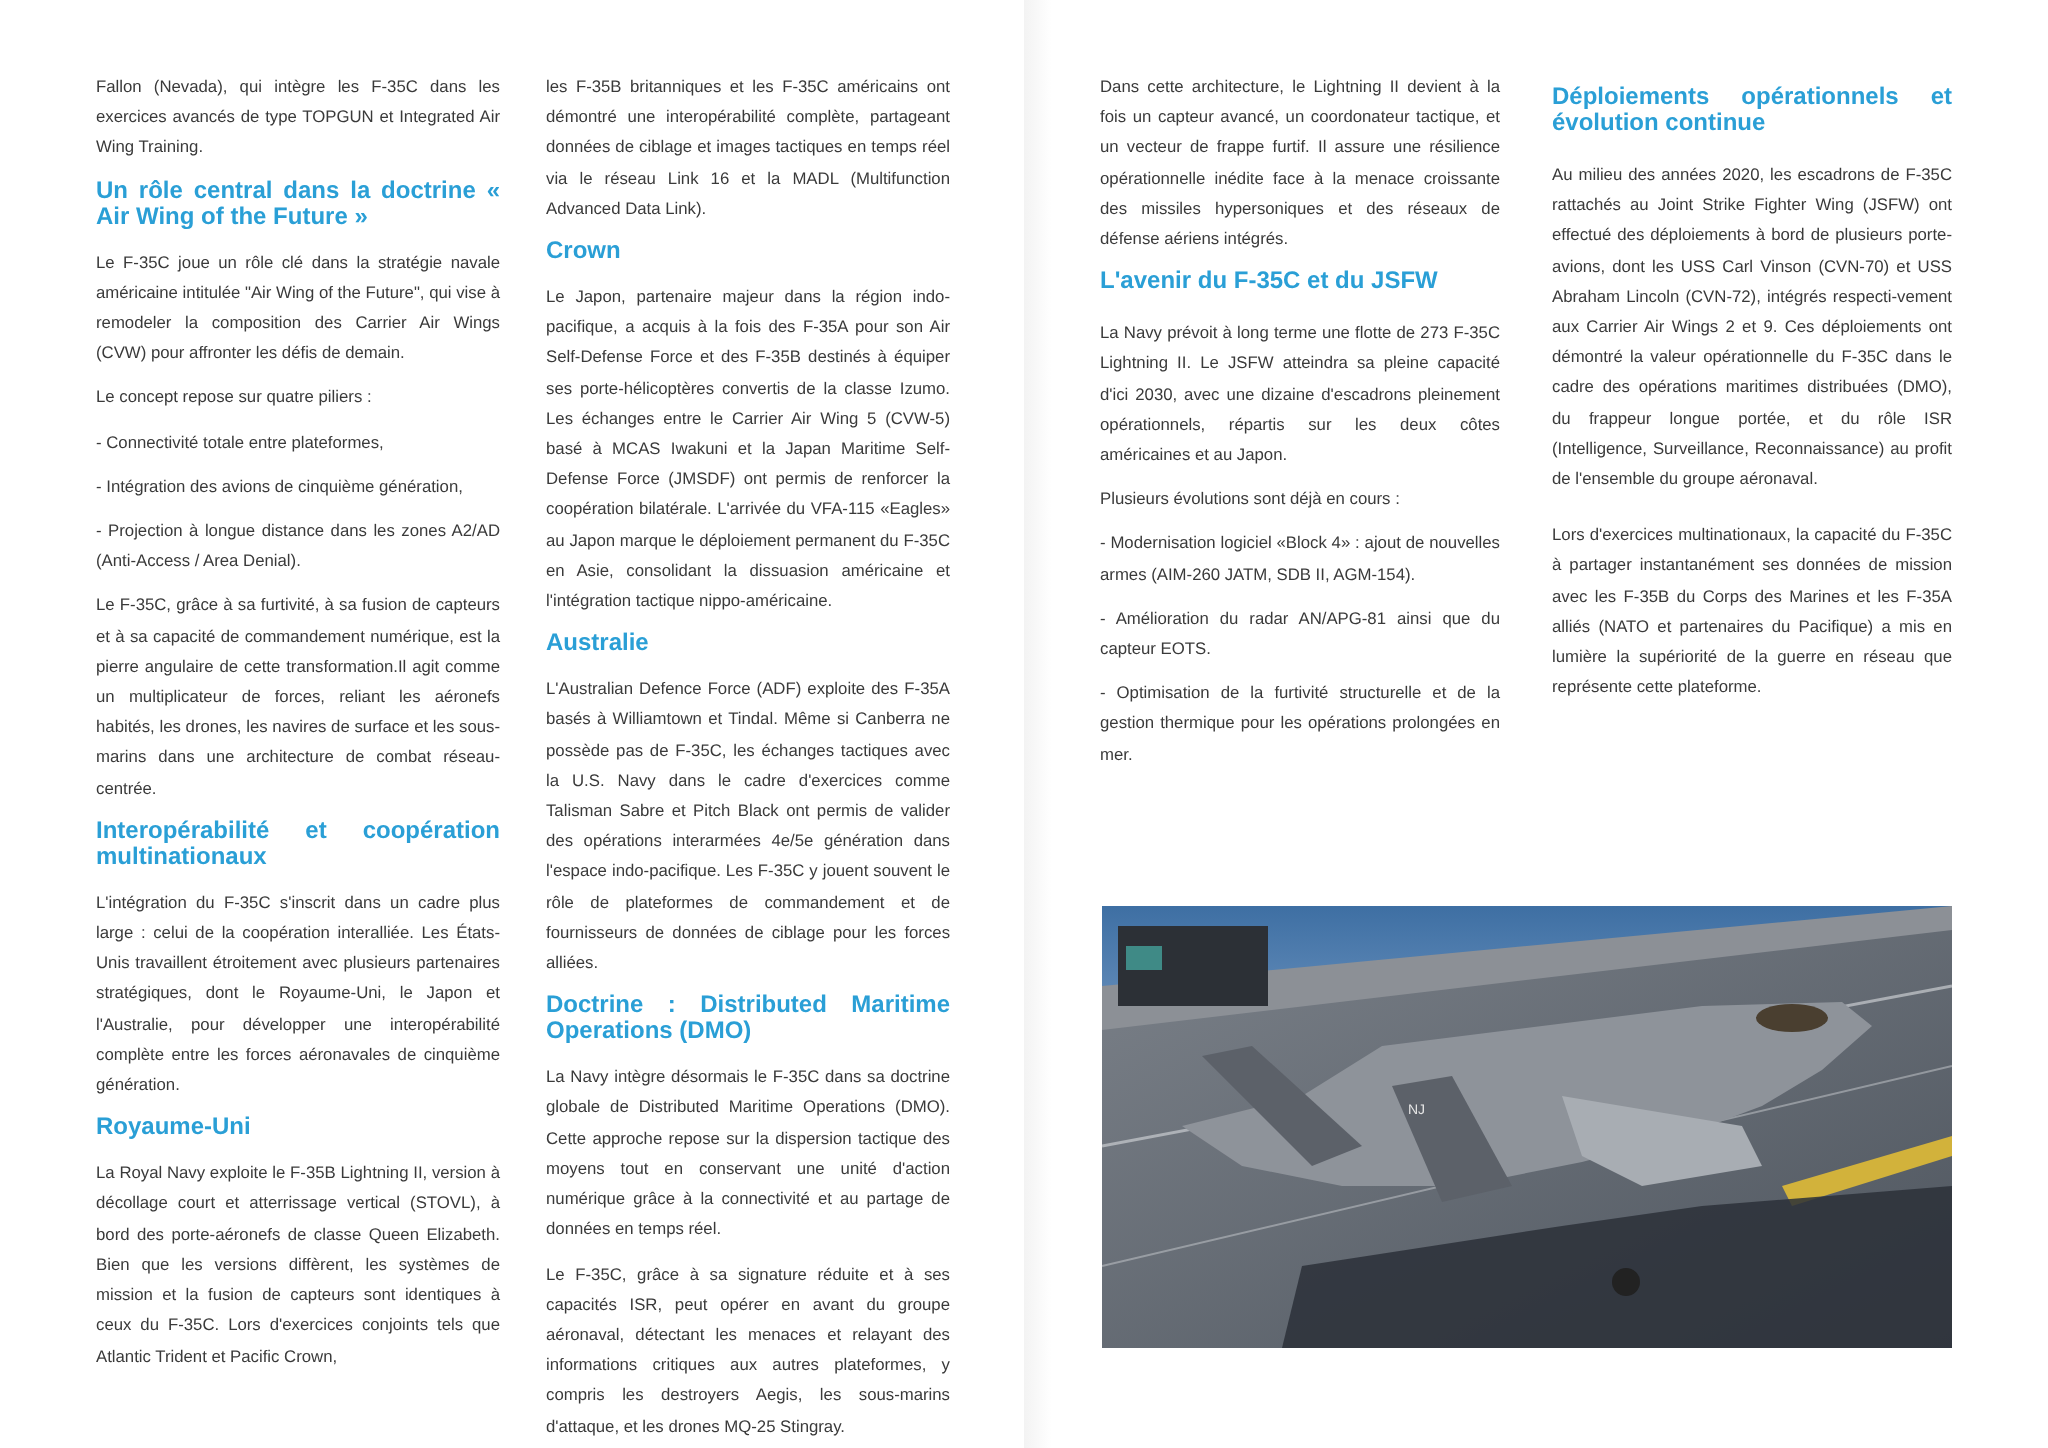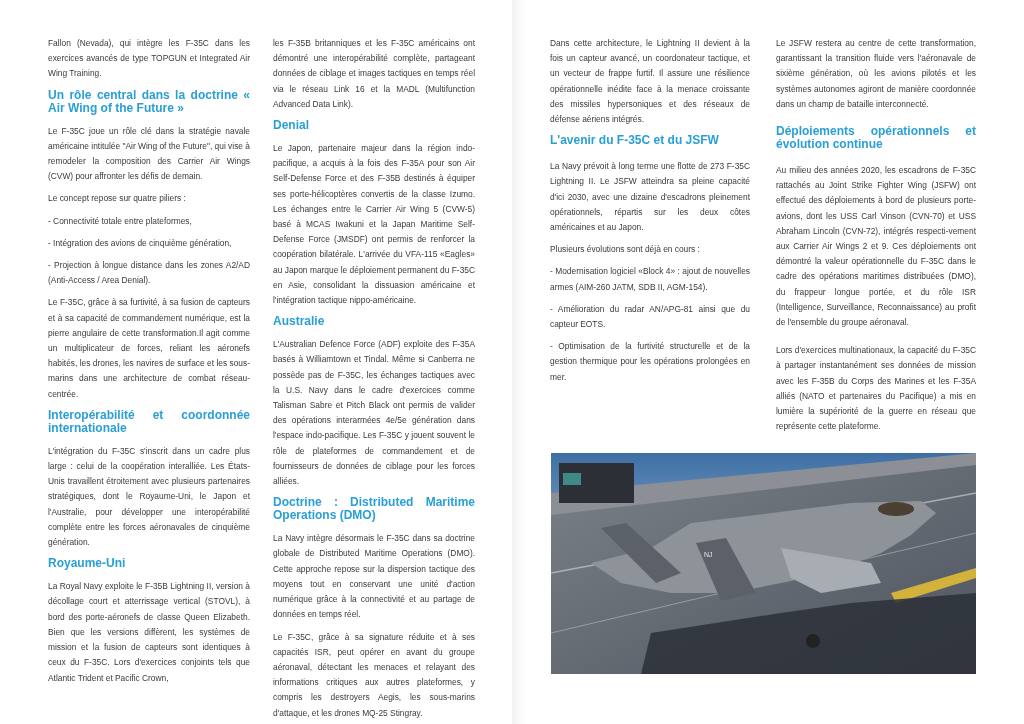--- a/index.html
+++ b/index.html
@@ -33,49 +33,48 @@
 
   <div class="col c1">
     <p>Fallon (Nevada), qui intègre les F-35C dans les exercices avancés de type TOPGUN et Integrated Air Wing Training.</p>
     <h2>Un rôle central dans la doctrine « Air Wing of the Future »</h2>
     <p>Le F-35C joue un rôle clé dans la stratégie navale américaine intitulée "Air Wing of the Future", qui vise à remodeler la composition des Carrier Air Wings (CVW) pour affronter les défis de demain.</p>
     <p>Le concept repose sur quatre piliers :</p>
     <p>- Connectivité totale entre plateformes,</p>
     <p>- Intégration des avions de cinquième génération,</p>
     <p>- Projection à longue distance dans les zones A2/AD (Anti-Access / Area Denial).</p>
     <p>Le F-35C, grâce à sa furtivité, à sa fusion de capteurs et à sa capacité de commandement numérique, est la pierre angulaire de cette transformation.Il agit comme un multiplicateur de forces, reliant les aéronefs habités, les drones, les navires de surface et les sous-marins dans une architecture de combat réseau-centrée.</p>
-    <h2>Interopérabilité et coordonnée internationale</h2>
+    <h2>Interopérabilité et coopération multinationaux</h2>
     <p>L'intégration du F-35C s'inscrit dans un cadre plus large : celui de la coopération interalliée. Les États-Unis travaillent étroitement avec plusieurs partenaires stratégiques, dont le Royaume-Uni, le Japon et l'Australie, pour développer une interopérabilité complète entre les forces aéronavales de cinquième génération.</p>
     <h2>Royaume-Uni</h2>
     <p>La Royal Navy exploite le F-35B Lightning II, version à décollage court et atterrissage vertical (STOVL), à bord des porte-aéronefs de classe Queen Elizabeth. Bien que les versions diffèrent, les systèmes de mission et la fusion de capteurs sont identiques à ceux du F-35C. Lors d'exercices conjoints tels que Atlantic Trident et Pacific Crown,</p>
   </div>
 
   <div class="col c2">
     <p>les F-35B britanniques et les F-35C américains ont démontré une interopérabilité complète, partageant données de ciblage et images tactiques en temps réel via le réseau Link 16 et la MADL (Multifunction Advanced Data Link).</p>
-    <h2>Denial</h2>
+    <h2>Crown</h2>
     <p>Le Japon, partenaire majeur dans la région indo-pacifique, a acquis à la fois des F-35A pour son Air Self-Defense Force et des F-35B destinés à équiper ses porte-hélicoptères convertis de la classe Izumo. Les échanges entre le Carrier Air Wing 5 (CVW-5) basé à MCAS Iwakuni et la Japan Maritime Self-Defense Force (JMSDF) ont permis de renforcer la coopération bilatérale. L'arrivée du VFA-115 «Eagles» au Japon marque le déploiement permanent du F-35C en Asie, consolidant la dissuasion américaine et l'intégration tactique nippo-américaine.</p>
     <h2>Australie</h2>
     <p>L'Australian Defence Force (ADF) exploite des F-35A basés à Williamtown et Tindal. Même si Canberra ne possède pas de F-35C, les échanges tactiques avec la U.S. Navy dans le cadre d'exercices comme Talisman Sabre et Pitch Black ont permis de valider des opérations interarmées 4e/5e génération dans l'espace indo-pacifique. Les F-35C y jouent souvent le rôle de plateformes de commandement et de fournisseurs de données de ciblage pour les forces alliées.</p>
     <h2>Doctrine : Distributed Maritime Operations (DMO)</h2>
     <p>La Navy intègre désormais le F-35C dans sa doctrine globale de Distributed Maritime Operations (DMO). Cette approche repose sur la dispersion tactique des moyens tout en conservant une unité d'action numérique grâce à la connectivité et au partage de données en temps réel.</p>
     <p>Le F-35C, grâce à sa signature réduite et à ses capacités ISR, peut opérer en avant du groupe aéronaval, détectant les menaces et relayant des informations critiques aux autres plateformes, y compris les destroyers Aegis, les sous-marins d'attaque, et les drones MQ-25 Stingray.</p>
   </div>
 
   <div class="col c3">
     <p>Dans cette architecture, le Lightning II devient à la fois un capteur avancé, un coordonateur tactique, et un vecteur de frappe furtif. Il assure une résilience opérationnelle inédite face à la menace croissante des missiles hypersoniques et des réseaux de défense aériens intégrés.</p>
     <h2>L'avenir du F-35C et du JSFW</h2>
     <p>La Navy prévoit à long terme une flotte de 273 F-35C Lightning II. Le JSFW atteindra sa pleine capacité d'ici 2030, avec une dizaine d'escadrons pleinement opérationnels, répartis sur les deux côtes américaines et au Japon.</p>
     <p>Plusieurs évolutions sont déjà en cours :</p>
     <p>- Modernisation logiciel «Block 4» : ajout de nouvelles armes (AIM-260 JATM, SDB II, AGM-154).</p>
     <p>- Amélioration du radar AN/APG-81 ainsi que du capteur EOTS.</p>
     <p>- Optimisation de la furtivité structurelle et de la gestion thermique pour les opérations prolongées en mer.</p>
   </div>
 
   <div class="col c4">
-    <p class="spaced">Le JSFW restera au centre de cette transformation, garantissant la transition fluide vers l'aéronavale de sixième génération, où les avions pilotés et les systèmes autonomes agiront de manière coordonnée dans un champ de bataille interconnecté.</p>
     <h2>Déploiements opérationnels et évolution continue</h2>
     <p class="spaced">Au milieu des années 2020, les escadrons de F-35C rattachés au Joint Strike Fighter Wing (JSFW) ont effectué des déploiements à bord de plusieurs porte-avions, dont les USS Carl Vinson (CVN-70) et USS Abraham Lincoln (CVN-72), intégrés respecti-vement aux Carrier Air Wings 2 et 9. Ces déploiements ont démontré la valeur opérationnelle du F-35C dans le cadre des opérations maritimes distribuées (DMO), du frappeur longue portée, et du rôle ISR (Intelligence, Surveillance, Reconnaissance) au profit de l'ensemble du groupe aéronaval.</p>
     <p>Lors d'exercices multinationaux, la capacité du F-35C à partager instantanément ses données de mission avec les F-35B du Corps des Marines et les F-35A alliés (NATO et partenaires du Pacifique) a mis en lumière la supériorité de la guerre en réseau que représente cette plateforme.</p>
   </div>
 
   <div class="photo">
     <svg width="425" height="221" viewBox="0 0 425 221">
       <defs>
         <linearGradient id="sea" x1="0" y1="0" x2="0" y2="1">
           <stop offset="0" stop-color="#3e6fa3"></stop>

